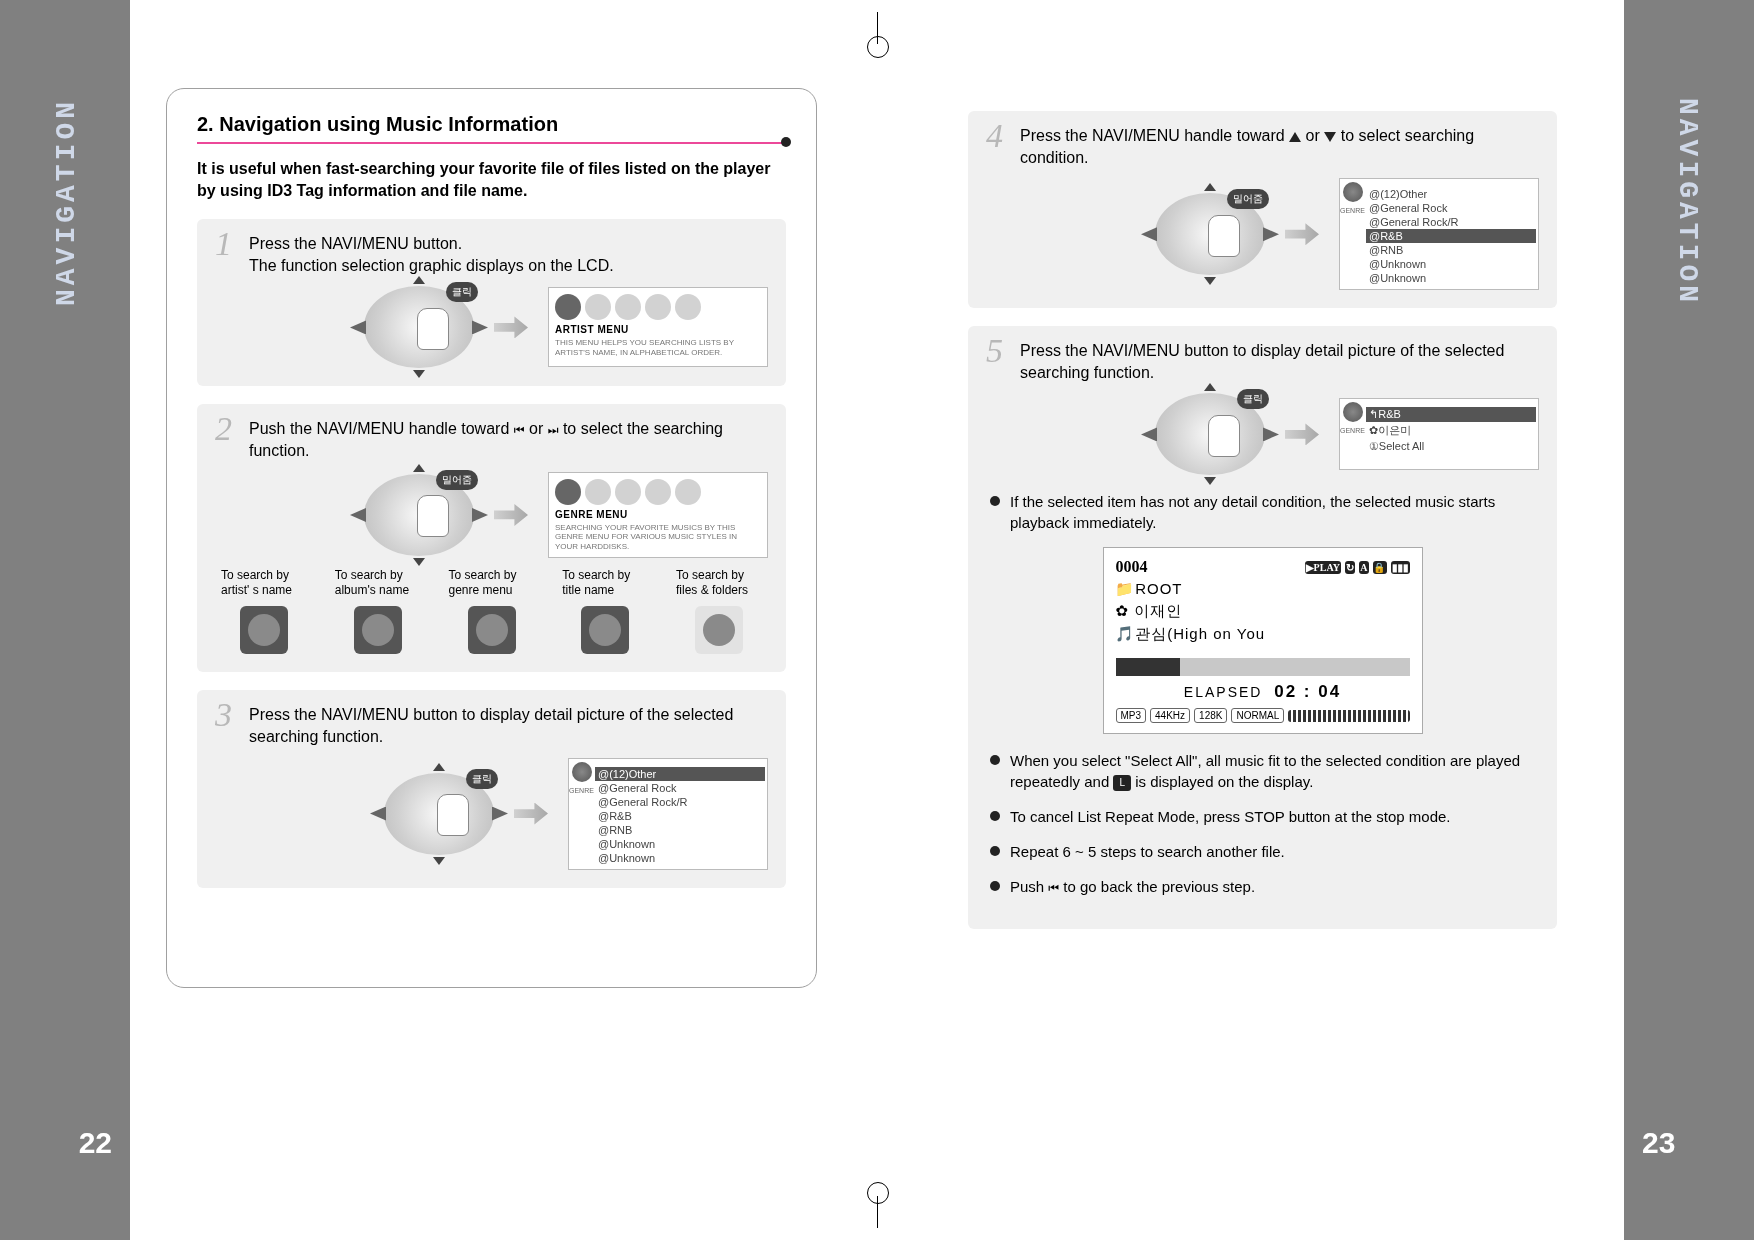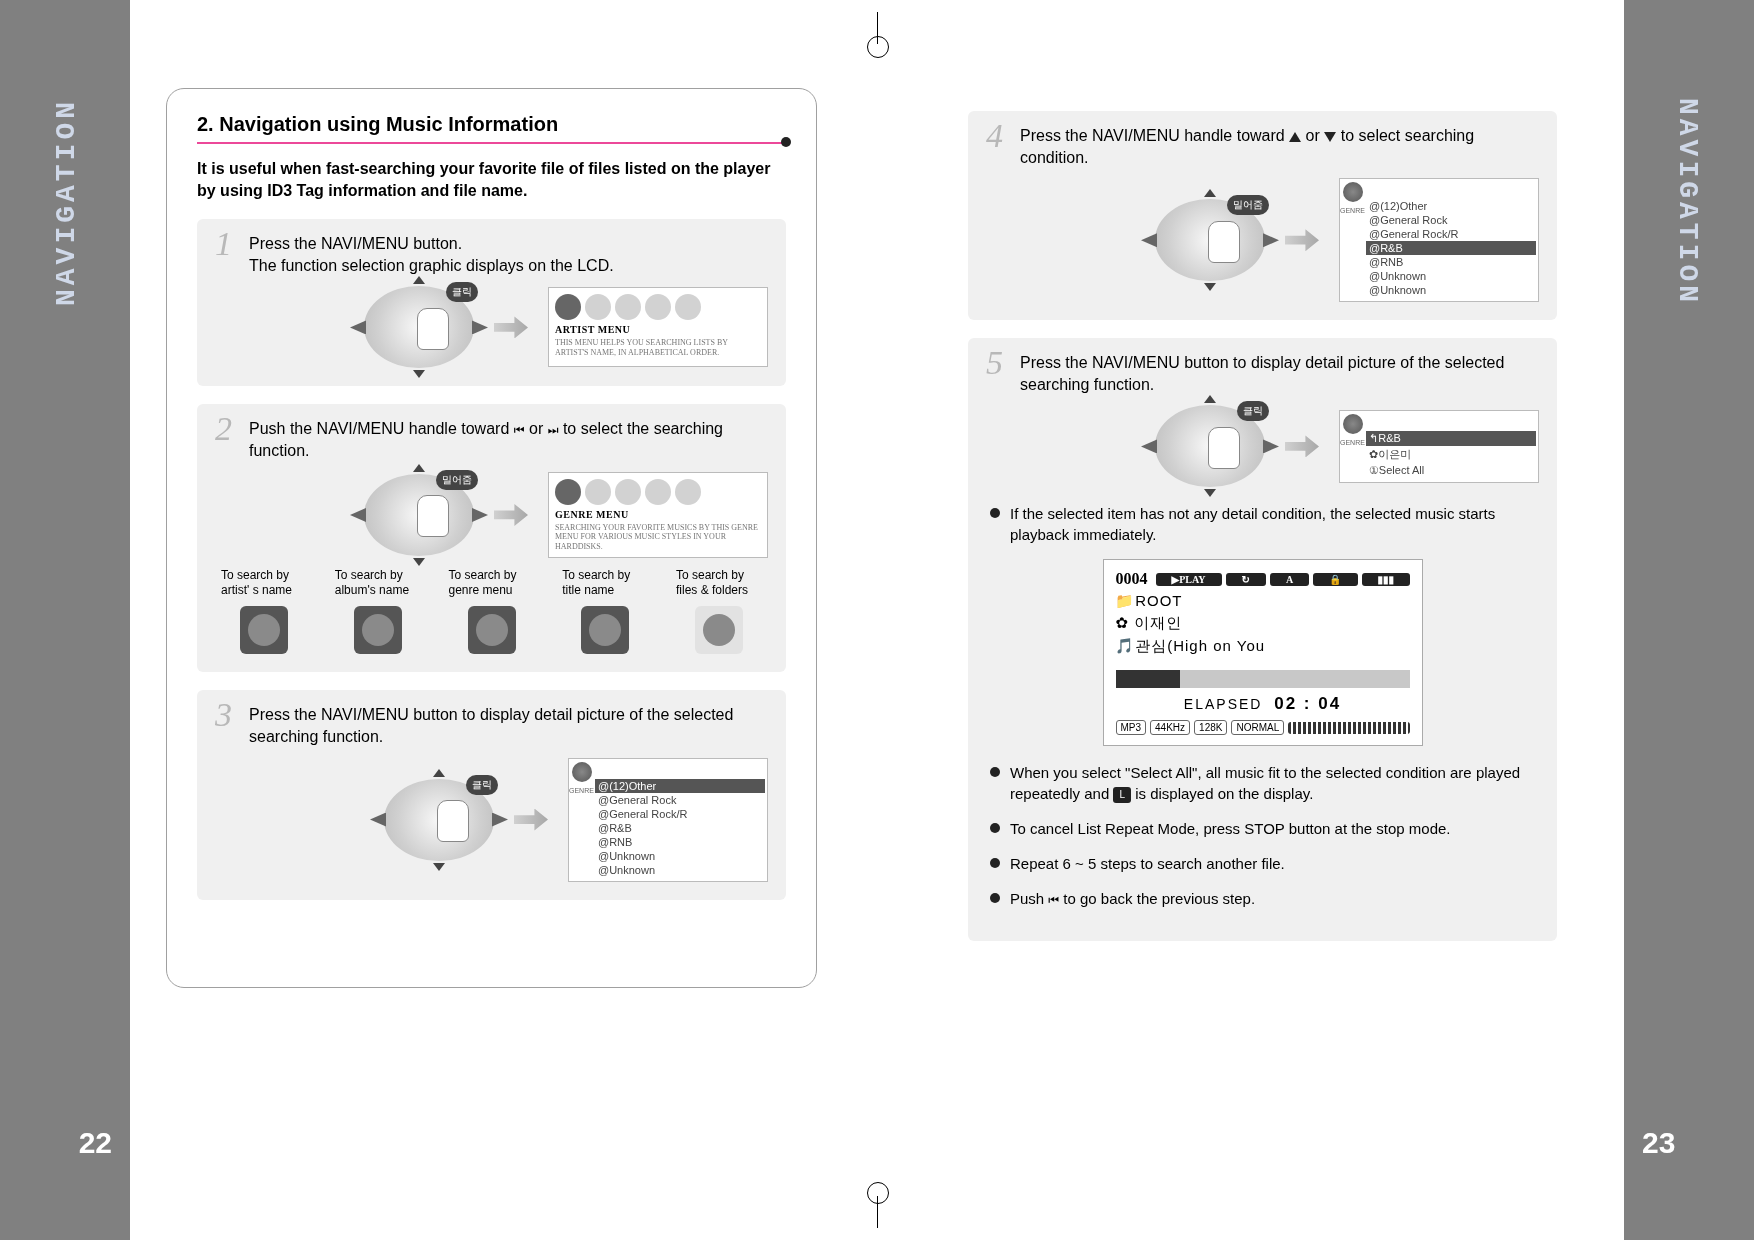--- a/index.html
+++ b/index.html
@@ -144,32 +144,32 @@
     background:#fff; border:1px solid #888; border-radius:10px 10px 6px 6px;
   }
   .jog .badge {
     position:absolute; right:-4px; top:-4px;
     background:#444; color:#fff; font-size:10px; padding:3px 6px; border-radius:10px;
   }
 
   .lcd {
     width: 220px; min-height: 80px;
     background: #fff; border: 1px solid #bbb;
-    font-size: 10px; padding: 6px; font-family: Liberation Serif, serif;
+    font-size: 10px; padding: 6px;
   }
   .lcd .iconrow { display:flex; gap:4px; margin-bottom:4px;}
   .lcd .iconrow span { width:26px; height:26px; background:#d2d2d2; border-radius:50%; display:inline-block;}
   .lcd .iconrow span:first-child { background:#666;}
   .lcd .title { font-weight:bold; margin:3px 0; letter-spacing:0.5px;}
   .lcd .desc { color:#777; font-size:8px; line-height:1.2;}
 
   .genre-list {
     width: 200px; min-height: 112px;
     background: #fff; border:1px solid #bbb; font-size:11px;
-    padding: 20px 2px 4px 26px; position:relative;
+    padding: 8px 2px 4px 26px; position:relative;
   }
   .genre-list .globe {
     position:absolute; left:3px; top:3px; width:20px; height:20px; border-radius:50%;
     background:radial-gradient(circle,#888,#555); 
   }
   .genre-list .row { padding:1px 3px; color:#444;}
   .genre-list .row.sel { background:#555; color:#fff;}
   .genre-list .lbl { position:absolute; left:0; top:28px; font-size:7px; color:#666; width:24px; text-align:center;}
 
   .srch-row { display:flex; justify-content:space-between; margin-top:10px; padding:0 6px;}
@@ -186,21 +186,21 @@
   .tri-up { border-bottom:10px solid #222;}
   .tri-down { border-top:10px solid #222;}
   .pill { display:inline-block; background:#222; color:#fff; font-size:10px; padding:1px 6px; border-radius:3px; vertical-align:middle;}
 
   .play-screen {
     width: 320px; margin: 10px auto 4px; border:1px solid #aaa; background:#fff; padding:10px 12px;
     font-family: Arial, sans-serif;
   }
   .play-screen .toprow { display:flex; align-items:center; gap:8px; font-weight:bold;font-family:Liberation Serif, serif;}
   .play-screen .tagrow { display:flex; gap:4px; margin-left:auto;}
-  .play-screen .tagrow span { font-size:10px; background:#222;color:#fff;padding:1px 16px;border-radius:3px;}
+  .play-screen .tagrow span { font-size:10px; background:#222;color:#fff;padding:1px 1px;border-radius:3px;}
   .play-screen .line { font-size:15px; margin-top:4px; letter-spacing:1px;}
   .play-screen .pbar { height:18px; background:#c8c8c8; margin:14px 0 6px; position:relative;}
   .play-screen .pbar .fill { position:absolute; left:0; top:0; bottom:0; width:22%; background:#333;}
   .play-screen .elapsed { text-align:center; font-size:14px; letter-spacing:2px;}
   .play-screen .elapsed b { font-size:17px;}
   .play-screen .footer { display:flex; gap:4px; margin-top:6px;}
   .play-screen .footer span { border:1px solid #666; font-size:10px; padding:1px 4px; border-radius:3px;}
 
   .crop-mark {
     position: absolute; width: 40px; height: 40px; pointer-events: none;

